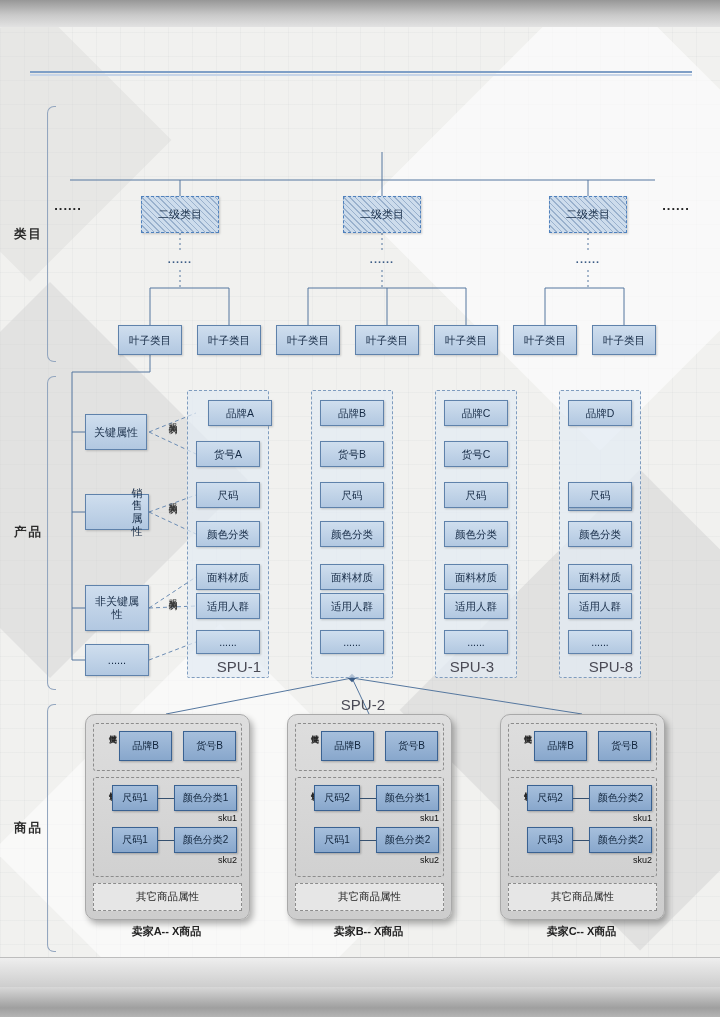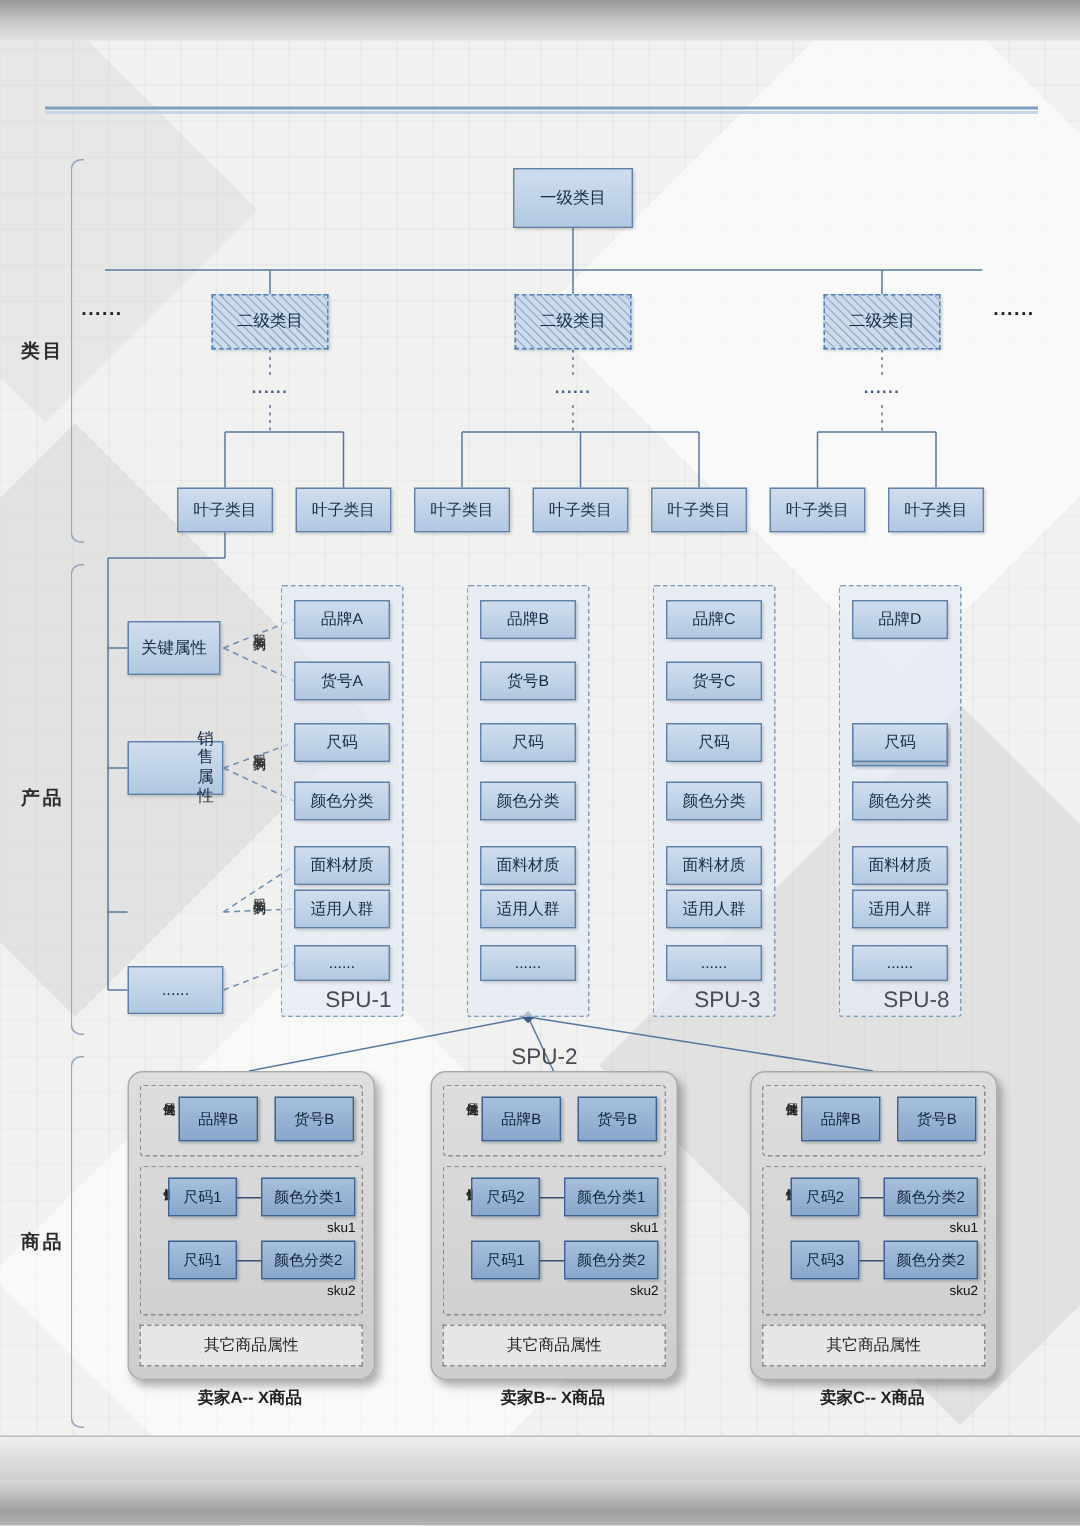--- a/index.html
+++ b/index.html
@@ -116,21 +116,20 @@
   </svg>
   <div class="apex"></div>
 
   <div class="bracket" style="top:106px;height:256px;"></div>
   <div class="side-label" style="top:226px;">类目</div>
   <div class="bracket" style="top:376px;height:314px;"></div>
   <div class="side-label" style="top:524px;">产品</div>
   <div class="bracket" style="top:704px;height:248px;"></div>
   <div class="side-label" style="top:820px;">商品</div>
 
-  <div class="node-blue" style="left:342px;top:112px;width:80px;height:40px;">一级类目</div>
 
   <div class="dots" style="left:40px;top:198px;width:56px;">......</div>
   <div class="dots" style="left:648px;top:198px;width:56px;">......</div>
 
   <div class="node-blue node-hatch" style="left:141px;top:196px;width:78px;height:37px;">二级类目</div>
   <div class="node-blue node-hatch" style="left:343px;top:196px;width:78px;height:37px;">二级类目</div>
   <div class="node-blue node-hatch" style="left:549px;top:196px;width:78px;height:37px;">二级类目</div>
 
   <div class="dots dots-blue" style="left:150px;top:253px;width:60px;">......</div>
   <div class="dots dots-blue" style="left:352px;top:253px;width:60px;">......</div>
@@ -139,32 +138,33 @@
   <div class="node-blue" style="left:118px;top:325px;width:64px;height:30px;font-size:10.5px;">叶子类目</div>
   <div class="node-blue" style="left:197px;top:325px;width:64px;height:30px;font-size:10.5px;">叶子类目</div>
   <div class="node-blue" style="left:276px;top:325px;width:64px;height:30px;font-size:10.5px;">叶子类目</div>
   <div class="node-blue" style="left:355px;top:325px;width:64px;height:30px;font-size:10.5px;">叶子类目</div>
   <div class="node-blue" style="left:434px;top:325px;width:64px;height:30px;font-size:10.5px;">叶子类目</div>
   <div class="node-blue" style="left:513px;top:325px;width:64px;height:30px;font-size:10.5px;">叶子类目</div>
   <div class="node-blue" style="left:592px;top:325px;width:64px;height:30px;font-size:10.5px;">叶子类目</div>
 
   <div class="node-blue" style="left:85px;top:414px;width:62px;height:36px;">关键属性</div>
   <div class="node-blue" style="left:85px;top:494px;width:64px;height:36px;padding-left:44px;">销售属性</div>
+  <div class="node-blue" style="left:85px;top:585px;width:64px;height:46px;">非关键属性</div>
   <div class="node-blue" style="left:85px;top:644px;width:64px;height:32px;">......</div>
 
   <div class="note-v" style="left:152px;top:416px;">服装为例</div>
   <div class="note-v" style="left:152px;top:496px;">服装为例</div>
   <div class="note-v" style="left:152px;top:592px;">服装为例</div>
 
   <div class="spu-col" style="left:187px;top:390px;"></div>
   <div class="spu-col" style="left:311px;top:390px;"></div>
   <div class="spu-col" style="left:435px;top:390px;"></div>
   <div class="spu-col" style="left:559px;top:390px;"></div>
 
-  <div class="node-blue spu-item" style="left:196px;top:400px;height:26px;">品牌A</div>
+  <div class="node-blue spu-item" style="left:208px;top:400px;height:26px;">品牌A</div>
   <div class="node-blue spu-item" style="left:196px;top:441px;height:26px;">货号A</div>
   <div class="node-blue spu-item" style="left:196px;top:482px;height:26px;">尺码</div>
   <div class="node-blue spu-item" style="left:196px;top:521px;height:26px;">颜色分类</div>
   <div class="node-blue spu-item" style="left:196px;top:564px;height:26px;">面料材质</div>
   <div class="node-blue spu-item" style="left:196px;top:593px;height:26px;">适用人群</div>
   <div class="node-blue spu-item" style="left:196px;top:630px;height:24px;">......</div>
   <div class="spu-label" style="left:187px;top:658px;">SPU-1</div>
 
   <div class="node-blue spu-item" style="left:320px;top:400px;height:26px;">品牌B</div>
   <div class="node-blue spu-item" style="left:320px;top:441px;height:26px;">货号B</div>
@@ -175,21 +175,21 @@
   <div class="node-blue spu-item" style="left:320px;top:630px;height:24px;">......</div>
   <div class="spu-label" style="left:311px;top:696px;">SPU-2</div>
 
   <div class="node-blue spu-item" style="left:444px;top:400px;height:26px;">品牌C</div>
   <div class="node-blue spu-item" style="left:444px;top:441px;height:26px;">货号C</div>
   <div class="node-blue spu-item" style="left:444px;top:482px;height:26px;">尺码</div>
   <div class="node-blue spu-item" style="left:444px;top:521px;height:26px;">颜色分类</div>
   <div class="node-blue spu-item" style="left:444px;top:564px;height:26px;">面料材质</div>
   <div class="node-blue spu-item" style="left:444px;top:593px;height:26px;">适用人群</div>
   <div class="node-blue spu-item" style="left:444px;top:630px;height:24px;">......</div>
-  <div class="spu-label" style="left:433px;top:658px;">SPU-3</div>
+  <div class="spu-label" style="left:420px;top:658px;">SPU-3</div>
 
   <div class="node-blue spu-item" style="left:568px;top:400px;height:26px;">品牌D</div>
   <div class="node-blue spu-item" style="left:568px;top:441px;height:26px;margin-top:44px;">货号D</div>
   <div class="node-blue spu-item" style="left:568px;top:482px;height:26px;">尺码</div>
   <div class="node-blue spu-item" style="left:568px;top:521px;height:26px;">颜色分类</div>
   <div class="node-blue spu-item" style="left:568px;top:564px;height:26px;">面料材质</div>
   <div class="node-blue spu-item" style="left:568px;top:593px;height:26px;">适用人群</div>
   <div class="node-blue spu-item" style="left:568px;top:630px;height:24px;">......</div>
   <div class="spu-label" style="left:559px;top:658px;">SPU-8</div>
 

